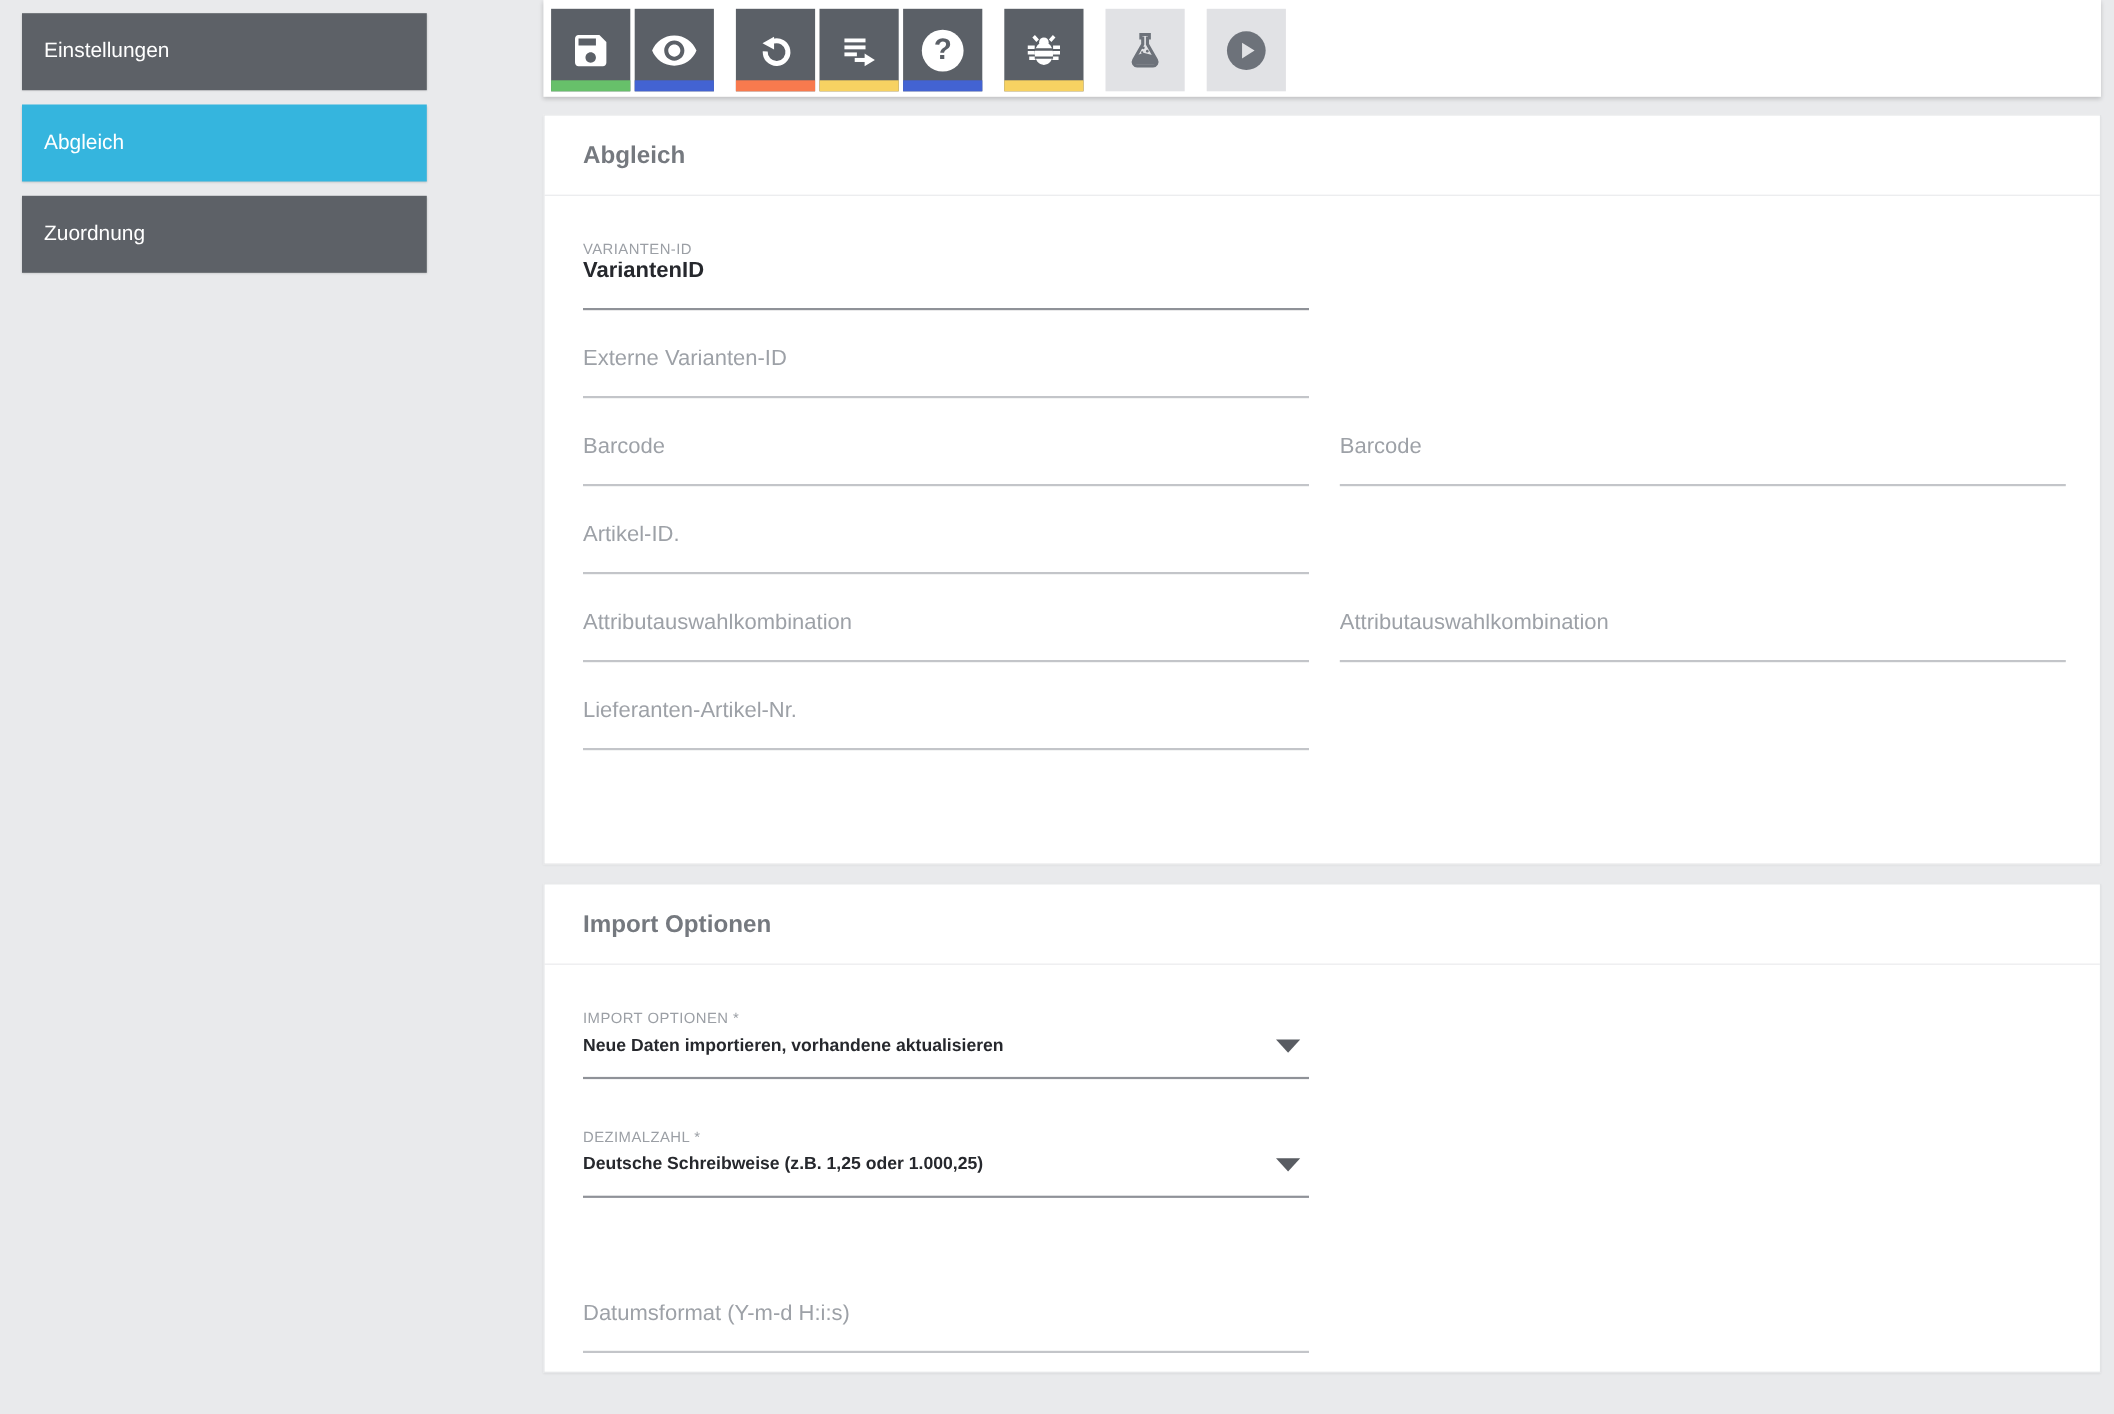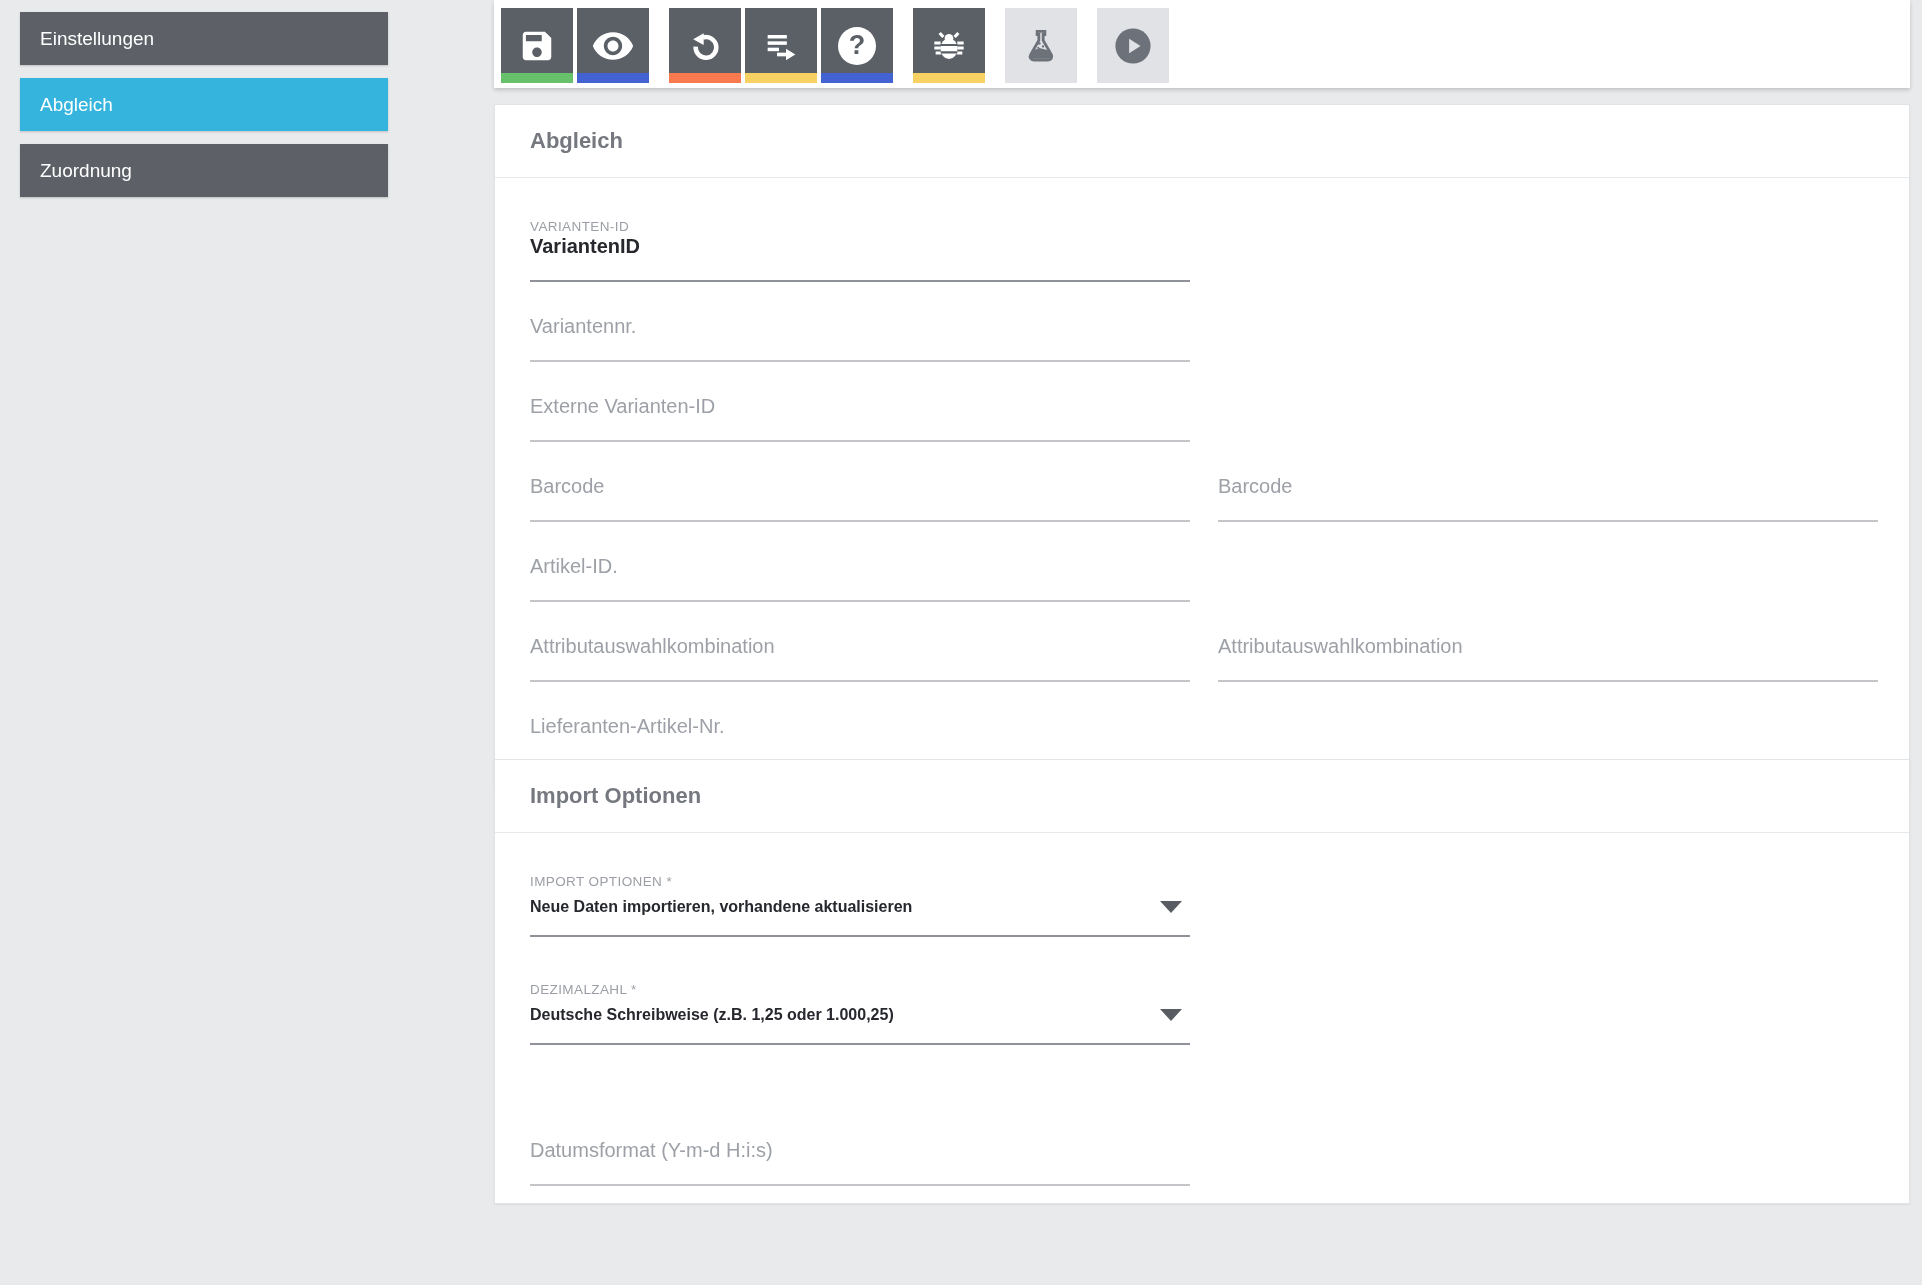--- a/index.html
+++ b/index.html
@@ -7,21 +7,21 @@
     width:1922px; height:1285px;
     background:#e9eaec;
     font-family:"Liberation Sans", sans-serif;
     position:relative;
     overflow:hidden;
   }
 
   
   .sidebar { position:absolute; left:20px; top:12px; width:368px; }
   .side-item {
-    height:53px; margin-bottom:13px;
+    height:70px; margin-bottom:13px;
     background:#5d6167; color:#fff;
     display:flex; align-items:center;
     padding-left:20px; box-sizing:border-box;
     font-size:19px; cursor:pointer;
     box-shadow:0 1px 2px rgba(0,0,0,0.18);
   }
   .side-item.active { background:#35b5de; }
 
   
   .toolbar {
@@ -51,21 +51,21 @@
   }
 
   
   .panel {
     position:absolute; left:494px; width:1416px;
     background:#fff; box-sizing:border-box;
     border:1px solid #e2e3e5;
     box-shadow:0 1px 2px rgba(0,0,0,0.06);
   }
   .panel-1 { top:104px; height:682px; }
-  .panel-2 { top:759px; height:445px; }
+  .panel-2 { top:803px; height:445px; }
   .panel-header {
     height:73px; border-bottom:1px solid #e8e9eb;
     display:flex; align-items:center;
     padding-left:35px; box-sizing:border-box;
     font-size:22px; font-weight:700; color:#75797f;
   }
   .panel-body { padding:0 31px 0 35px; }
 
   .row { display:grid; grid-template-columns:1fr 1fr; column-gap:28px; }
   .field { margin-top:36px; }
@@ -209,23 +209,20 @@
 
     <div class="row">
       <div class="field first">
         <div class="flabel">VARIANTEN-ID</div>
         <input class="tinput filled" type="text" value="VariantenID" style="">
       </div>
       <div></div>
     </div>
 
     <div class="row">
-      <div class="field">
-        <input class="tinput" type="text" placeholder="Variantennr." style="">
-      </div>
       <div></div>
     </div>
 
     <div class="row">
       <div class="field">
         <input class="tinput" type="text" placeholder="Externe Varianten-ID" style="">
       </div>
       <div></div>
     </div>
 

